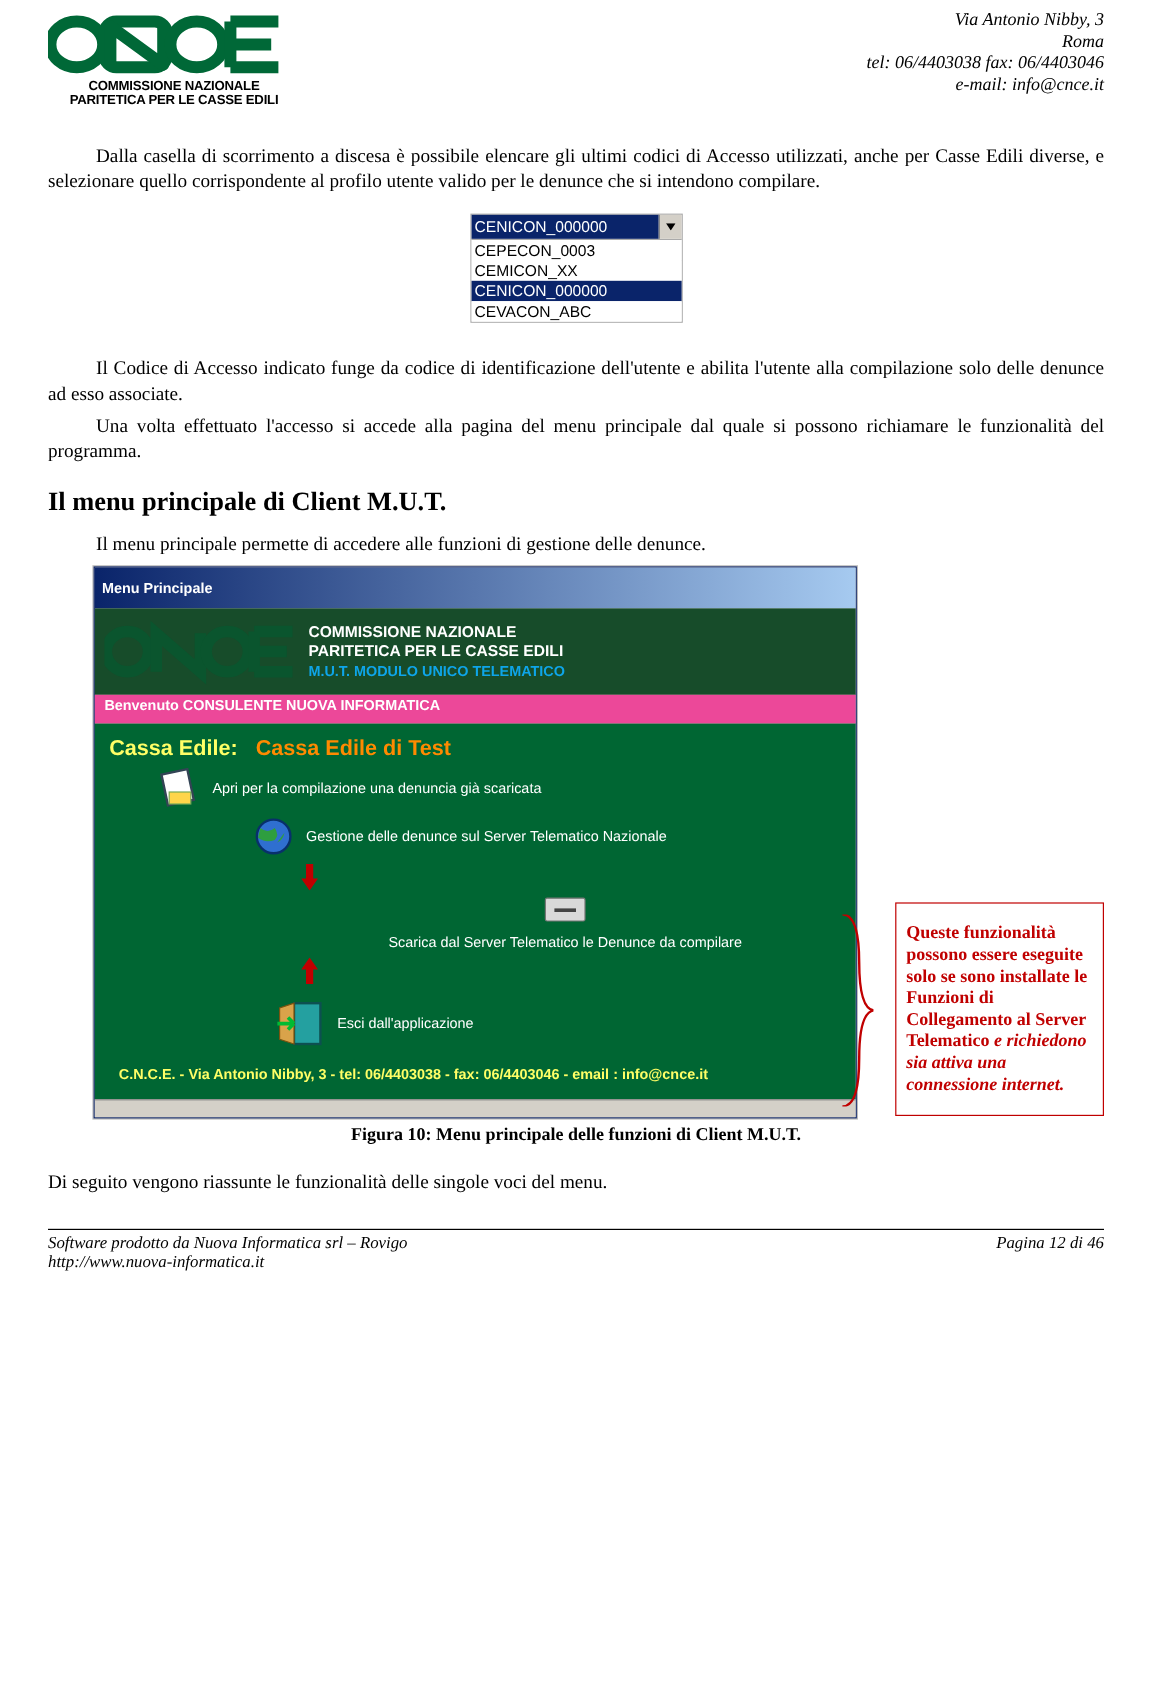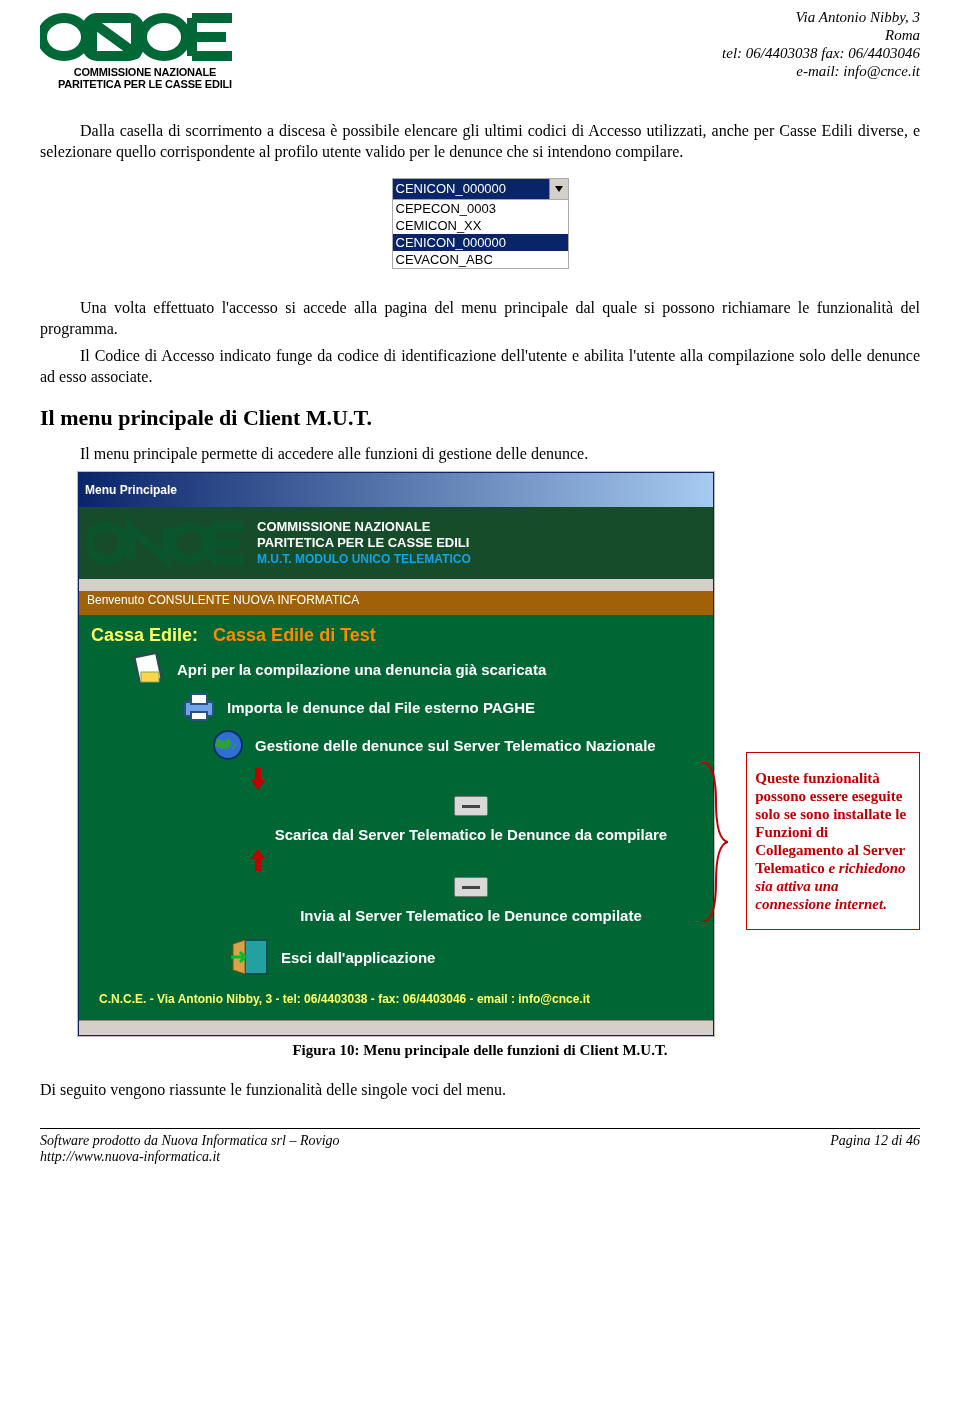--- a/index.html
+++ b/index.html
@@ -130,26 +130,25 @@
     font-size: 13px;
   }
   .banner-text .sub {
     color: #0ea5e9;
     font-weight: 700;
     font-size: 12px;
     display: block;
   }
   .welcome-bar {
     height: 20px;
-    background: #a16207;
+    background: #ec4899;
     color: #fff;
     padding: 2px 8px;
-    font-weight: 400;
-    font-size: 12px;
-    margin-top: 12px;
+    font-weight: 700;
+    font-size: 12px;
   }
   .menu-body {
     background: #006633;
     padding: 10px 12px 14px 12px;
   }
   .ce-line {
     color: #ffff66;
     font-size: 18px;
     font-weight: 700;
     margin-bottom: 4px;
@@ -166,22 +165,22 @@
     display: flex;
     align-items: center;
     gap: 10px;
     margin: 6px 0;
     padding-left: 40px;
   }
   .menu-row.indent2 { padding-left: 120px; }
   .menu-row.indent3 { padding-left: 150px; flex-direction: column; }
   .menu-row .lbl {
     color: #fff;
-    font-weight: 700;
-    font-size: 15px;
+    font-weight: 400;
+    font-size: 12px;
   }
   .arrow-row {
     display:flex; justify-content:flex-start;
     padding-left: 160px;
     margin: 2px 0;
   }
   .shot-footer {
     color: #ffff66;
     font-weight: 700;
     font-size: 12px;
@@ -284,22 +283,22 @@
             <path d="M0 0 L8 0 L4 6 Z" fill="#000"></path>
           </svg>
       </div>
     </div>
     <div class="dropdown-item">CEPECON_0003</div>
     <div class="dropdown-item">CEMICON_XX</div>
     <div class="dropdown-item selected">CENICON_000000</div>
     <div class="dropdown-item">CEVACON_ABC</div>
   </div>
 
+  <p class="para para-lead" style="margin-top:0">Il Codice di Accesso indicato funge da codice di identificazione dell'utente e abilita l'utente alla compilazione solo delle denunce ad esso associate.</p>
   <p class="para" style="text-indent:40px">Una volta effettuato l'accesso si accede alla pagina del menu principale dal quale si possono richiamare le funzionalità del programma.</p>
-  <p class="para para-lead" style="margin-top:0">Il Codice di Accesso indicato funge da codice di identificazione dell'utente e abilita l'utente alla compilazione solo delle denunce ad esso associate.</p>
 
   <h2 class="section-title">Il menu principale di Client M.U.T.</h2>
 
   <p class="para" style="text-indent:40px">Il menu principale permette di accedere alle funzioni di gestione delle denunce.</p>
 
   <div class="shot-wrap">
     <div class="shot">
       <div class="titlebar">
         <span>Menu Principale</span>
       </div>
@@ -324,28 +323,20 @@
         </div>
 
         <div class="menu-row">
           <svg class="icon-small" width="36" height="34">
             <rect x="6" y="3" width="22" height="26" fill="#fff" stroke="#345" stroke-width="2" transform="rotate(-12 17 16)"></rect>
             <rect x="10" y="20" width="18" height="10" fill="#ffd54a" stroke="#7a5" stroke-width="1"></rect>
           </svg>
           <span class="lbl">Apri per la compilazione una denuncia già scaricata</span>
         </div>
 
-        <div class="menu-row indent2" style="padding-left:90px">
-          <svg class="icon-small" width="36" height="30">
-            <rect x="4" y="10" width="28" height="14" rx="2" fill="#6fa4e6" stroke="#2a4f86" stroke-width="2"></rect>
-            <rect x="10" y="2" width="16" height="10" fill="#fff" stroke="#2a4f86" stroke-width="2"></rect>
-            <rect x="10" y="20" width="16" height="8" fill="#fff" stroke="#2a4f86" stroke-width="2"></rect>
-          </svg>
-          <span class="lbl">Importa le denunce dal File esterno PAGHE</span>
-        </div>
 
         <div class="menu-row indent2">
           <svg class="icon-small" width="34" height="34">
             <circle cx="17" cy="17" r="14" fill="#2f6fd0" stroke="#08306b" stroke-width="2"></circle>
             <path d="M6 10 q6 5 12 0 q4 6 0 10 q-8 3 -14 -2 M20 22 q5 -2 6 -8" fill="#2e9e3f"></path>
           </svg>
           <span class="lbl">Gestione delle denunce  sul Server Telematico Nazionale</span>
         </div>
 
         <div class="arrow-row">
@@ -358,24 +349,20 @@
           <span class="drive-icon"></span>
           <span class="lbl">Scarica dal Server Telematico  le Denunce da compilare</span>
         </div>
 
         <div class="arrow-row">
           <svg width="14" height="22">
               <path d="M7 0 l7 10 h-4 v12 h-6 v-12 h-4 z" fill="#c00000"></path>
             </svg>
         </div>
 
-        <div class="menu-row indent3">
-          <span class="drive-icon"></span>
-          <span class="lbl">Invia al Server Telematico le Denunce compilate</span>
-        </div>
 
         <div class="menu-row indent2" style="padding-left:140px; margin-top:14px">
           <svg class="icon-small" width="40" height="38">
             <rect x="14" y="2" width="22" height="34" fill="#24a0a0" stroke="#0d5050" stroke-width="2"></rect>
             <polygon points="14,2 14,36 2,32 2,6" fill="#d9a34a" stroke="#7a5410" stroke-width="1"></polygon>
             <path d="M-6 19 h14 m0 0 l-5 -5 m5 5 l-5 5" stroke="#0b3" stroke-width="3" fill="none" transform="translate(6,0)"></path>
           </svg>
           <span class="lbl">Esci dall'applicazione</span>
         </div>
 

